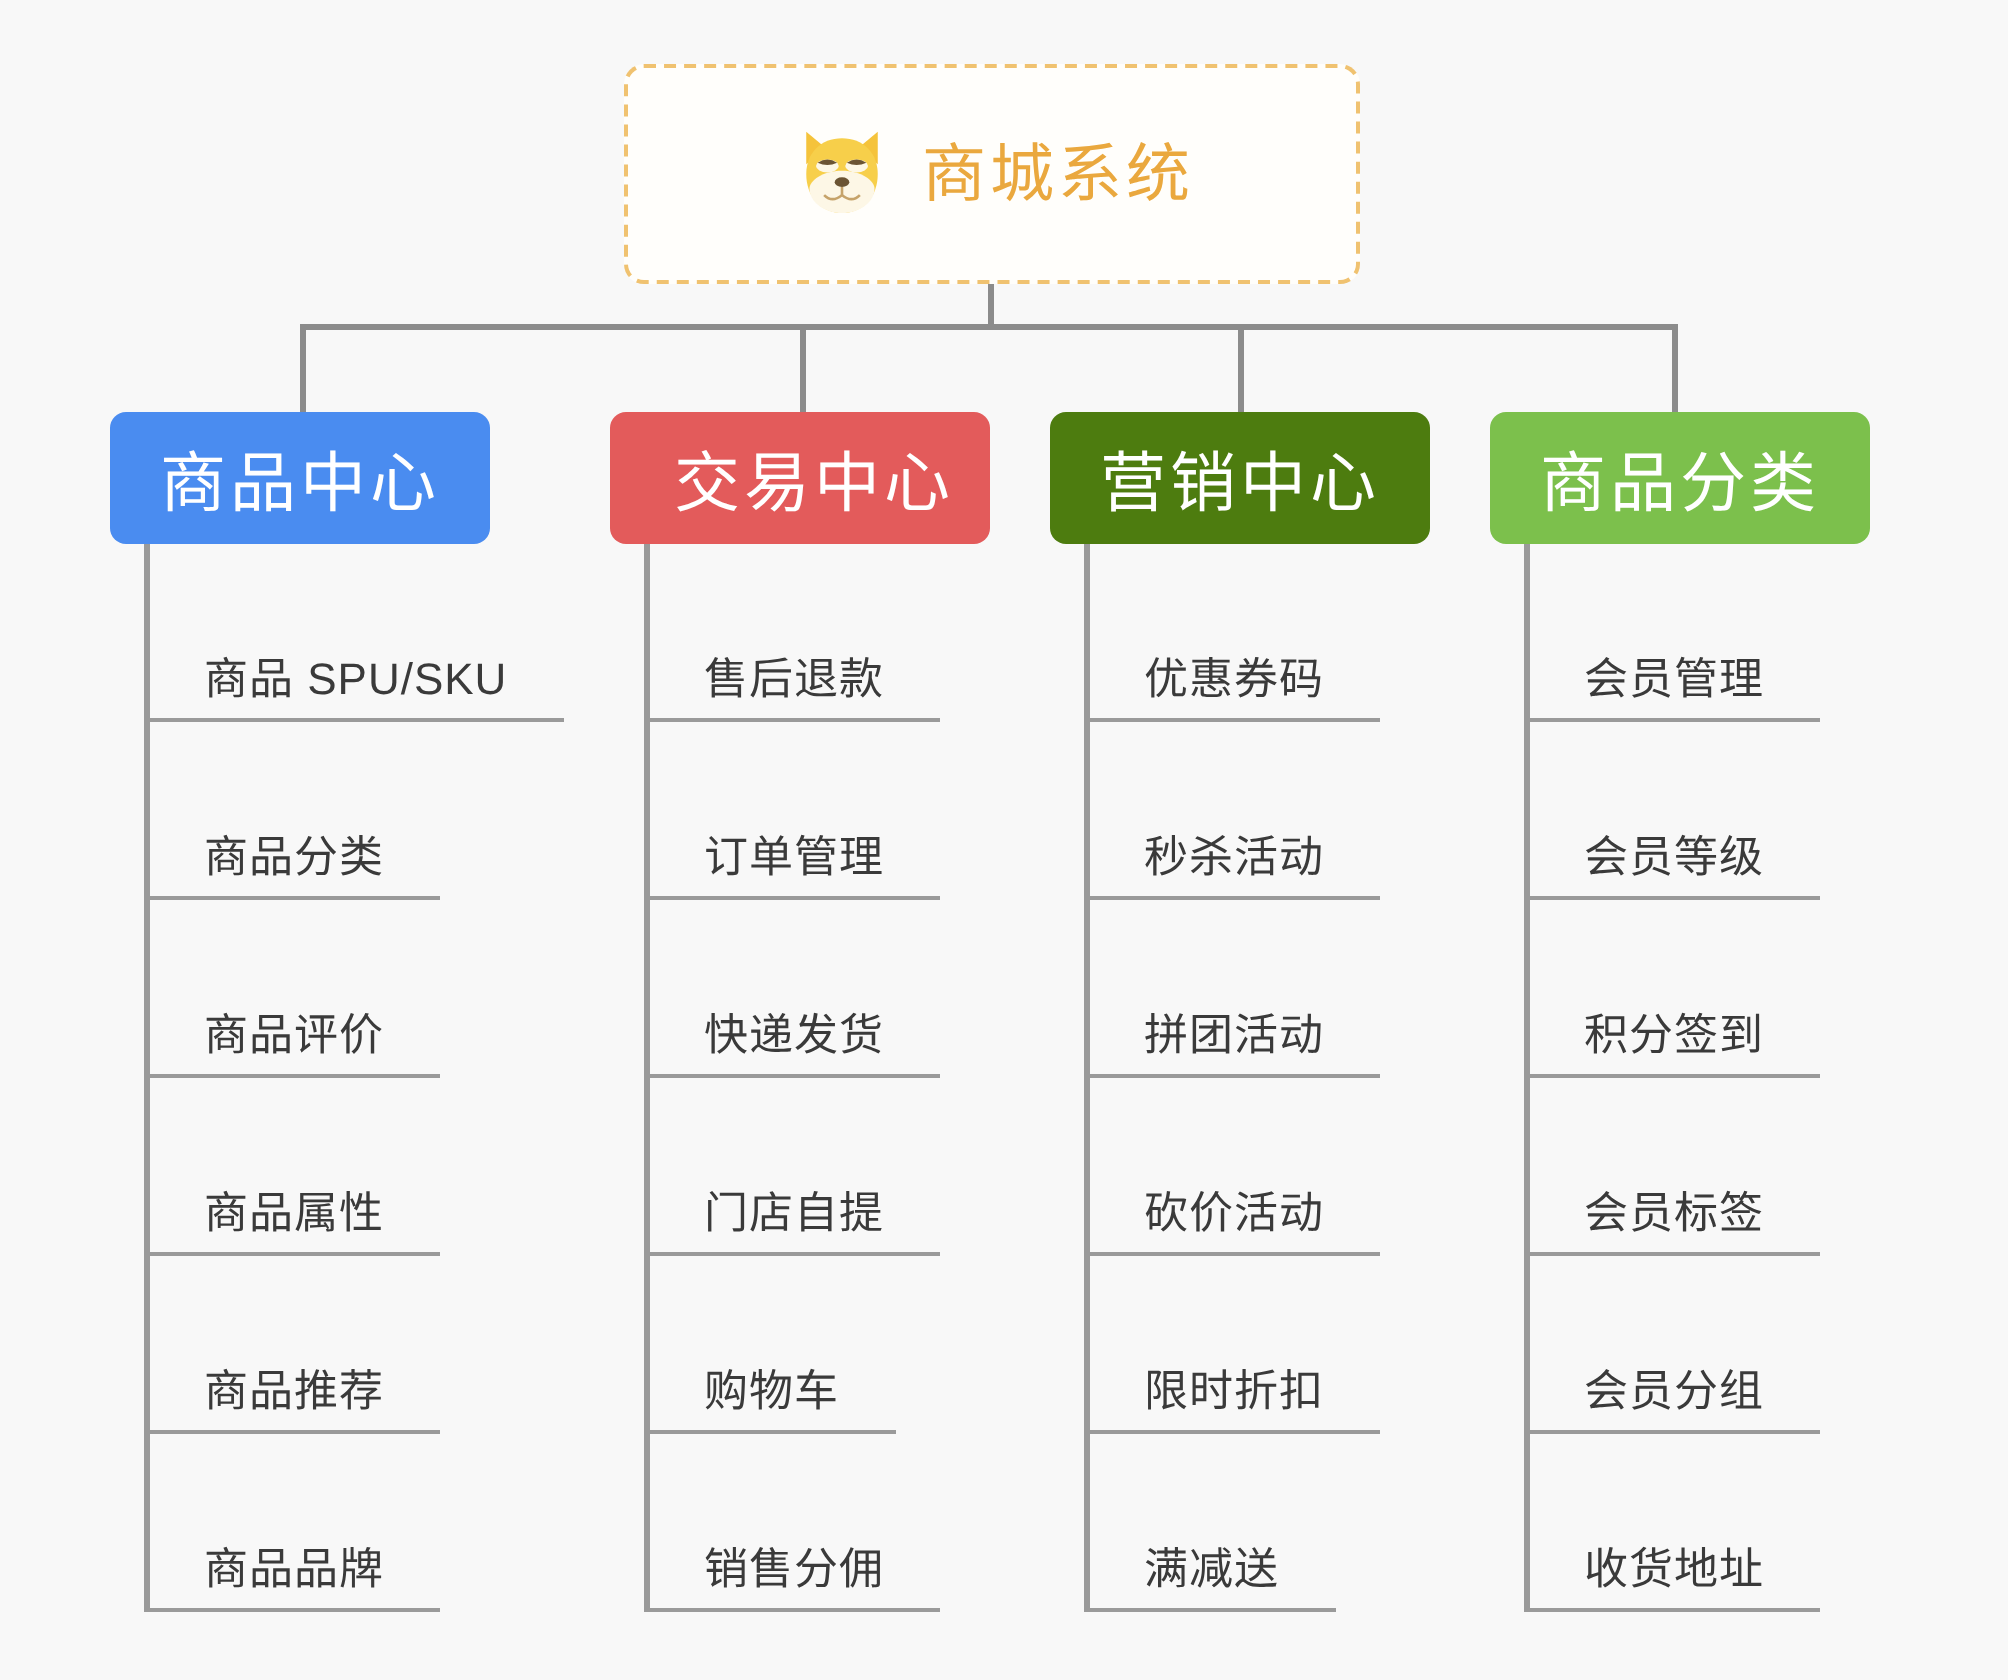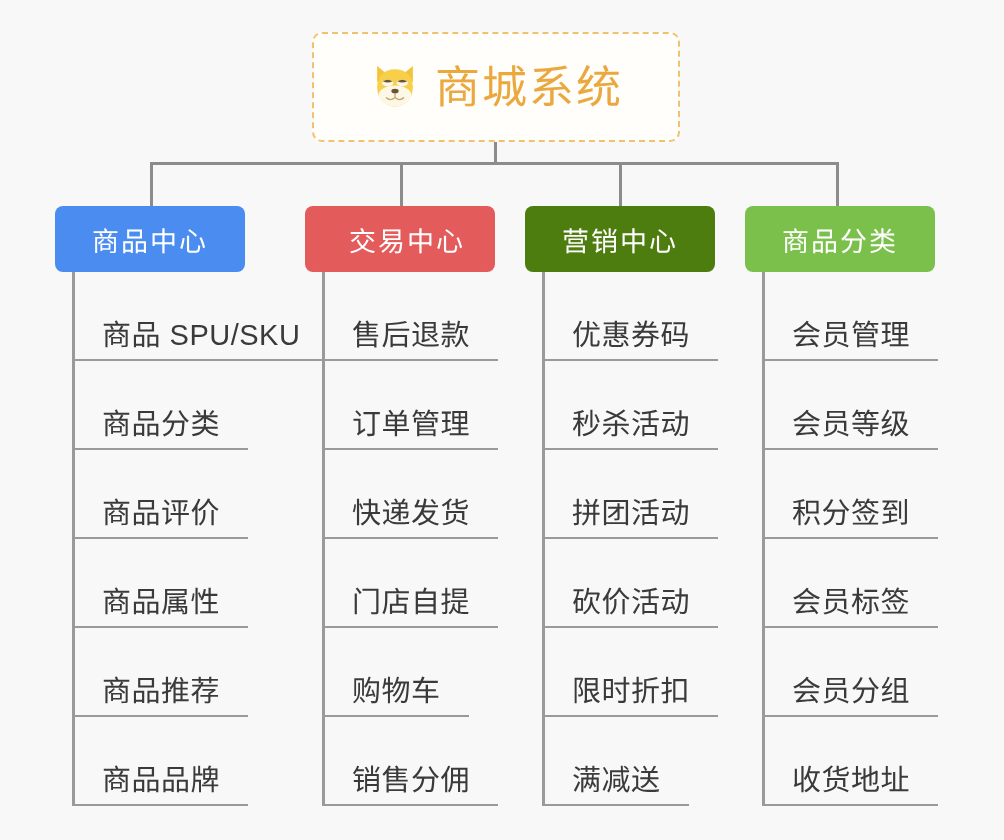--- a/index.html
+++ b/index.html
@@ -38,21 +38,21 @@
     justify-content: center;
     gap: 14px;
   }
   .root-icon {
     width: 52px;
     height: 52px;
     flex: 0 0 auto;
     display: block;
   }
   .root-title {
-    font-size: 45px;
+    font-size: 32px;
     color: #eaa83e;
     letter-spacing: 2px;
     line-height: 1;
     white-space: nowrap;
   }
 
   
   .conn {
     position: absolute;
     background: #8c8c8c;
@@ -91,21 +91,21 @@
 
   .col-header {
     width: 190px;
     height: 66px;
     box-sizing: border-box;
     border-radius: 8px;
     display: flex;
     align-items: center;
     justify-content: center;
     color: #ffffff;
-    font-size: 27px;
+    font-size: 33px;
     letter-spacing: 2px;
     white-space: nowrap;
   }
 
   
   .col-body {
     position: relative;
     margin-top: 0;
     padding-top: 0;
   }
@@ -127,21 +127,21 @@
     height: 89px;
     box-sizing: border-box;
     display: flex;
     align-items: flex-end;
   }
   .item-inner {
     margin-left: 17px;
     padding: 0 0 6px 30px;
     border-bottom: 2px solid #9a9a9a;
     display: inline-block;
-    font-size: 29px;
+    font-size: 22px;
     color: #3a3a3a;
     white-space: nowrap;
     letter-spacing: 0.5px;
   }
   .item-inner::after {
     content: "";
     display: inline-block;
     width: 28px;
   }
 </style>

